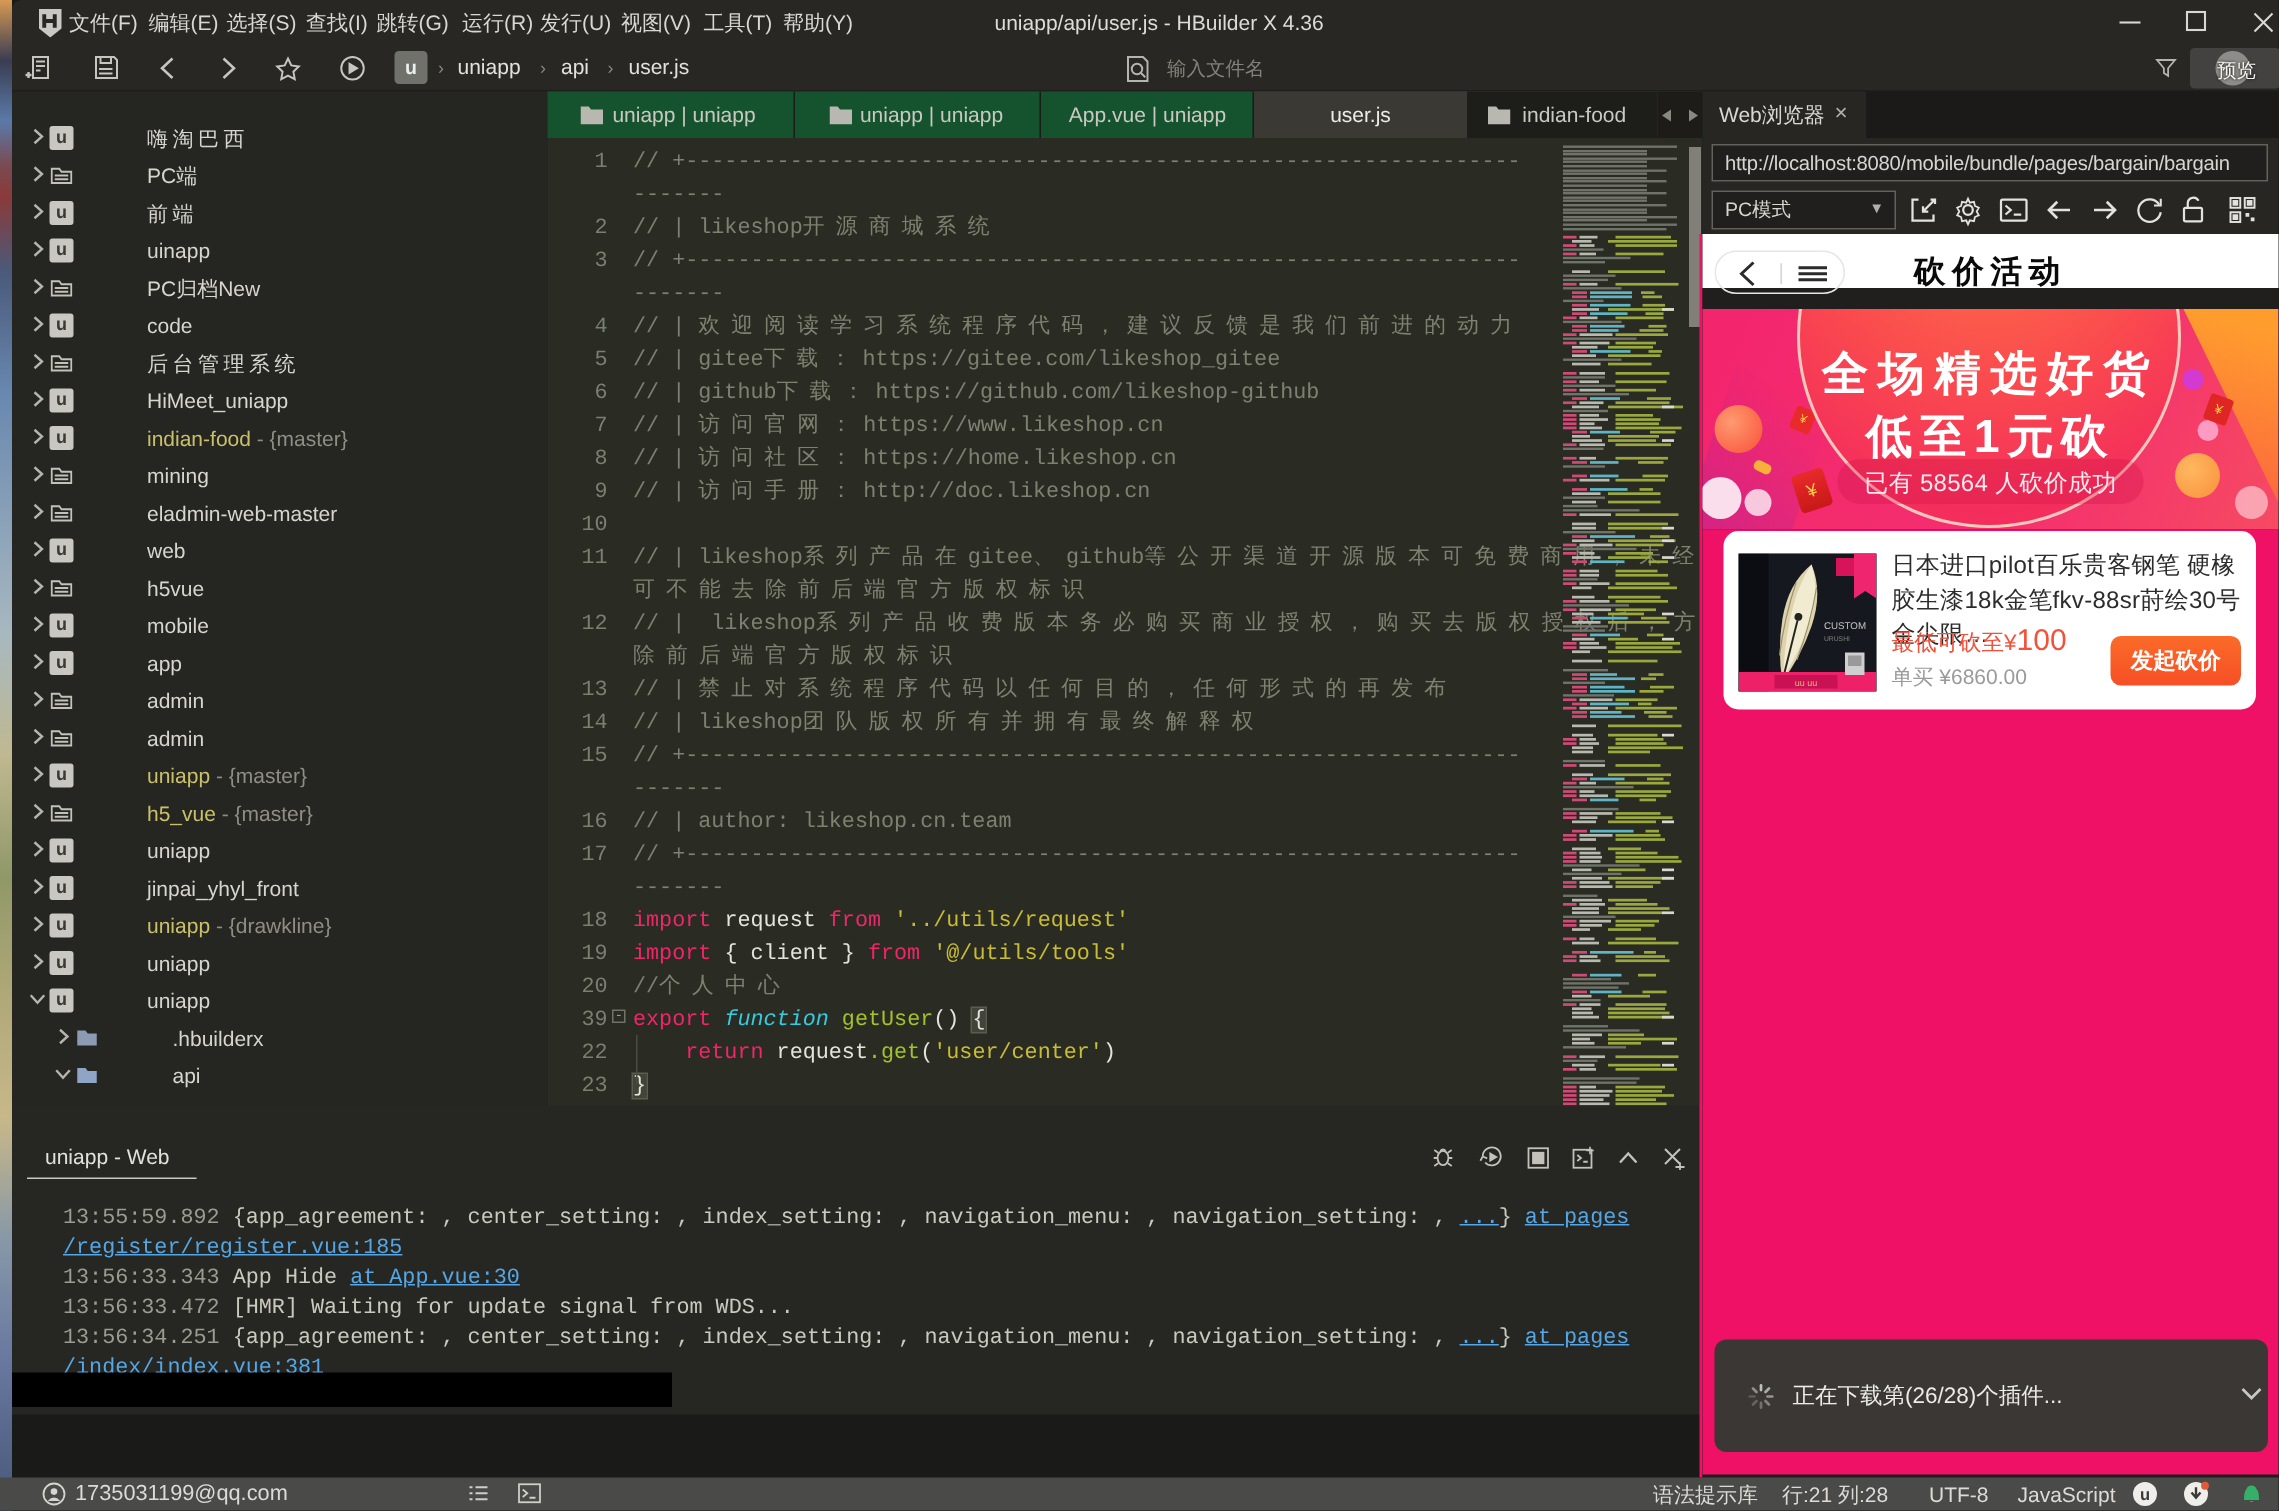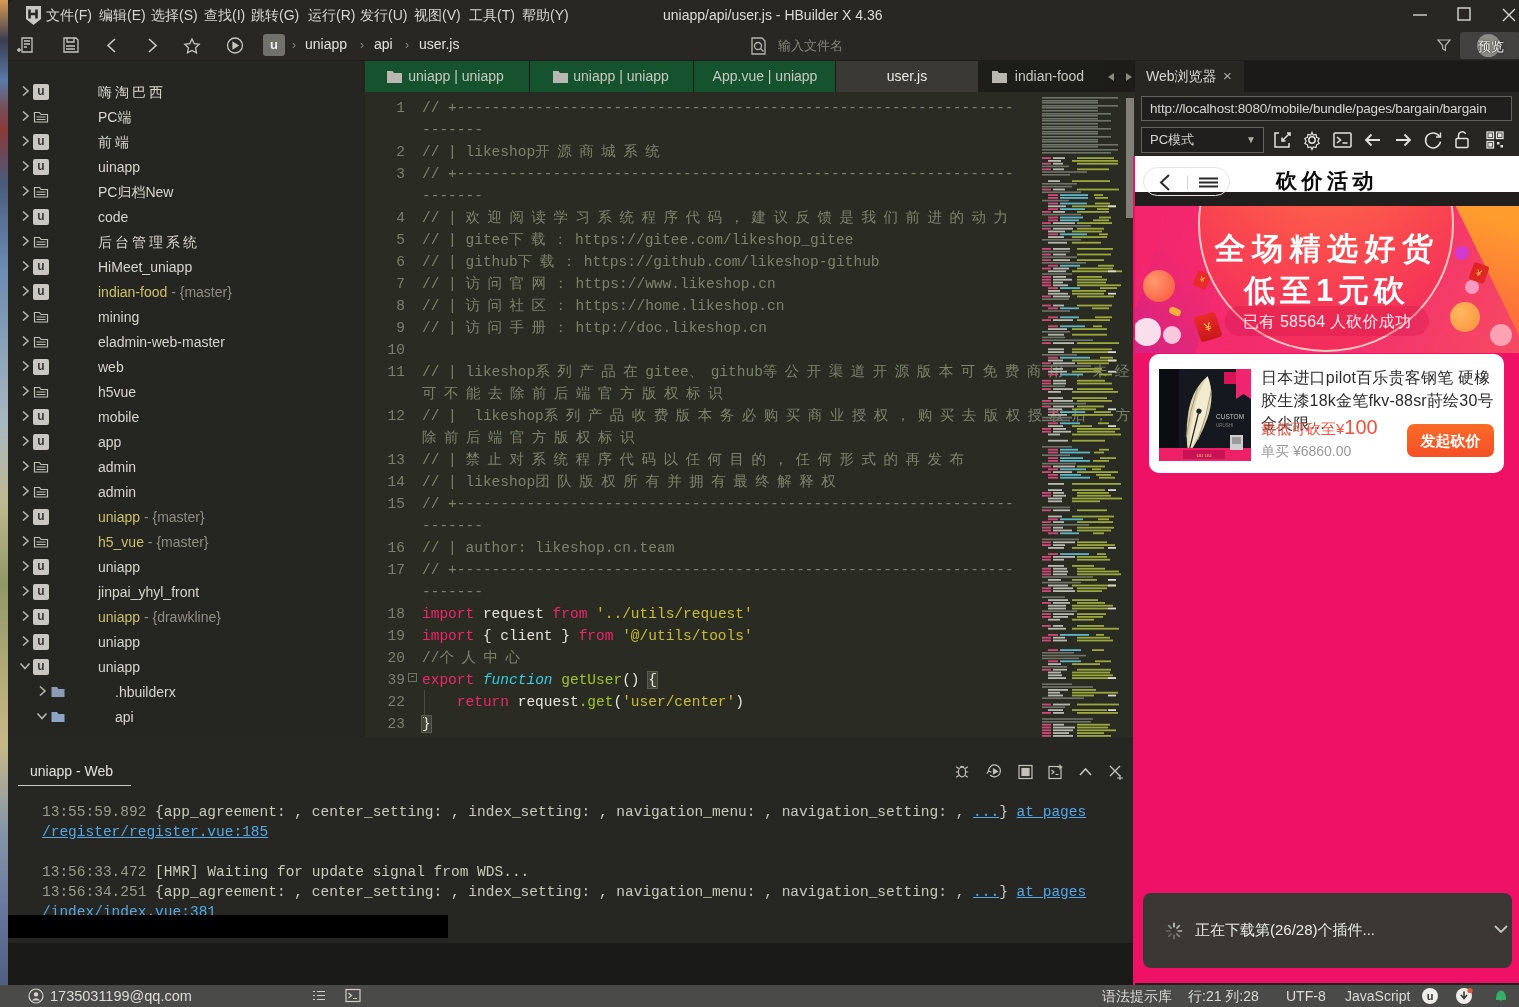--- a/index.html
+++ b/index.html
@@ -916,20 +916,21 @@
             <path d="M3 13 l5.5-6 5.5 6" stroke-width="1.6"></path>
           </g>
         <g transform="translate(155,0)">
             <path d="M3 4 l10 10 M13 4 l-10 10" stroke-width="1.4"></path>
             <path d="M10 16 h6 M13 13 v6" stroke-width="1.2"></path>
           </g>
       </g>
     </svg>
     <div class="clog" style="left:34px;top:67px"><span style="color:#9b9c90">13:55:59.892</span> {app_agreement: , center_setting: , index_setting: , navigation_menu: , navigation_setting: , <span class="link">...</span>} <span class="link">at pages</span></div>
     <div class="clog" style="left:34px;top:87px"><span class="link">/register/register.vue:185</span></div>
+    <div class="clog" style="left:34px;top:107px"><span style="color:#9b9c90">13:56:33.343</span> App Hide <span class="link">at App.vue:30</span></div>
     <div class="clog" style="left:34px;top:127px"><span style="color:#9b9c90">13:56:33.472</span> [HMR] Waiting for update signal from WDS...</div>
     <div class="clog" style="left:34px;top:147px"><span style="color:#9b9c90">13:56:34.251</span> {app_agreement: , center_setting: , index_setting: , navigation_menu: , navigation_setting: , <span class="link">...</span>} <span class="link">at pages</span></div>
     <div class="clog" style="left:34px;top:167px"><span class="link">/index/index.vue:381</span></div>
     <div style="position:absolute;left:0;top:178px;width:440px;height:23px;background:#000"></div>
   </div>
   <div class="abs" style="left:1133px;top:156px;width:2px;height:829px;background:#ee1166"></div>
   <div id="rightpanel" class="abs">
 
     <div style="position:absolute;left:0;top:0;width:384px;height:31px;background:#1b1a18">
       <div style="position:absolute;left:0;top:0;width:109px;height:31px;background:#272623"></div>

